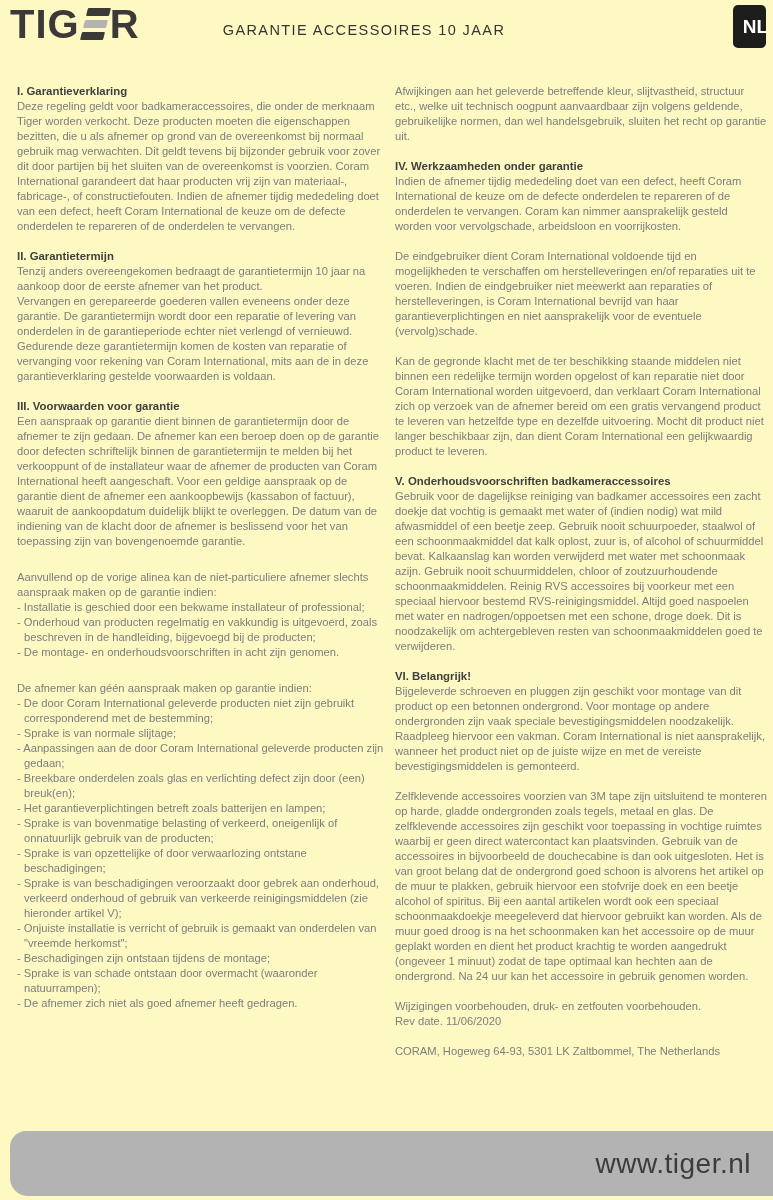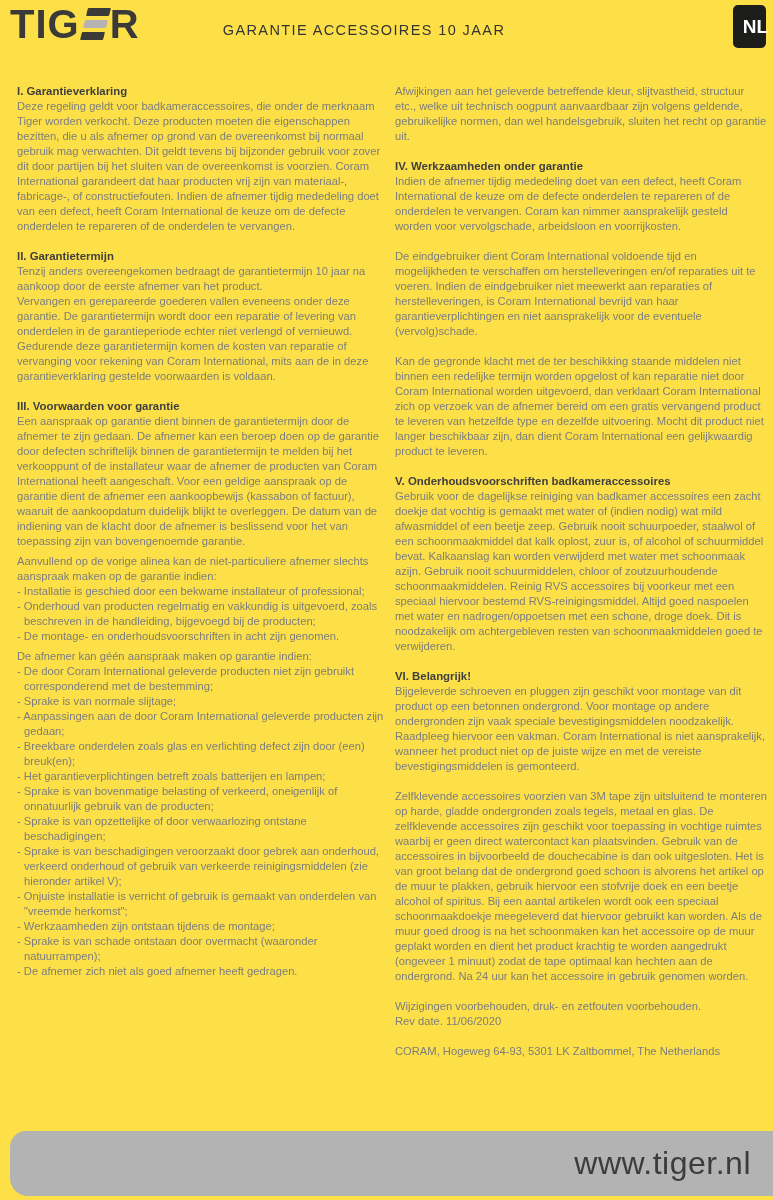--- a/index.html
+++ b/index.html
@@ -1,18 +1,18 @@
 <!DOCTYPE html>
 <html><head>
 <meta charset="utf-8">
 <style>
   * { margin:0; padding:0; box-sizing:border-box; }
   html,body { background:#e9e9e9; }
   .page {
-    position:relative; width:773px; height:1200px; background:#fde047;
+    position:relative; width:773px; height:1200px; background:#fef9c3;
     font-family:"Liberation Sans", sans-serif; overflow:hidden; margin:0 auto;
   }
   
   .logo { position:absolute; left:10px; top:5px; height:38px; display:flex; align-items:center; }
   .logo-text { font-size:40px; font-weight:700; color:#3b3a39; line-height:36px; letter-spacing:1px; }
   .logo-e { display:flex; flex-direction:column; justify-content:center; gap:4px; margin:0 3px 0 4px; transform:skewX(-14deg); }
   .logo-e .bar { width:23px; height:8px; background:#3b3a39; border-radius:1px; }
   .logo-e .bar.mid { background:#b5b4b3; }
   .doc-title {
     position:absolute; left:0; top:22px; width:728px; text-align:center;
@@ -23,30 +23,30 @@
     background:#1d1d1b; border-radius:5px; color:#ffffff;
     font-size:19px; font-weight:700; display:flex; align-items:center; justify-content:center;padding-left:12px;
   }
   
   .col { position:absolute; top:84px; font-size:11.2px; line-height:15px; color:#7d7d7d; }
   .col-left  { left:17px;  width:370px; }
   .col-right { left:395px; width:372px; }
   h3 { font-size:11.4px; font-weight:700; color:#3f3f3f; line-height:15px; }
   .body { white-space:pre-line; }
   section { margin-bottom:15px; }
-  .gap { margin-top:5px; }
+  .gap { margin-top:21px; }
   .li { padding-left:7px; text-indent:-7px; }
   
   .footer-bar {
     position:absolute; left:10px; right:0; top:1131px; height:65px;
     background:#b4b3b3; border-radius:16px 0 0 18px;
     display:flex; align-items:center; justify-content:flex-end;
   }
   .footer-url {
-    font-size:32px; color:#3c3c3c; padding-right:22px; letter-spacing:0.5px;
+    font-size:28px; color:#3c3c3c; padding-right:22px; letter-spacing:0.5px;
     font-family:"Liberation Sans", sans-serif; font-weight:normal;
   }
 </style>
 </head>
 <body>
 
 <div class="page">
 
   <div class="logo">
     <span class="logo-text">TIG</span>
@@ -84,21 +84,21 @@
       <div>
           <div class="li">- De door Coram International geleverde producten niet zijn gebruikt corresponderend met de bestemming;</div>
           <div class="li">- Sprake is van normale slijtage;</div>
           <div class="li">- Aanpassingen aan de door Coram International geleverde producten zijn gedaan;</div>
           <div class="li">- Breekbare onderdelen zoals glas en verlichting defect zijn door (een) breuk(en);</div>
           <div class="li">- Het garantieverplichtingen betreft zoals batterijen en lampen;</div>
           <div class="li">- Sprake is van bovenmatige belasting of verkeerd, oneigenlijk of onnatuurlijk gebruik van de producten;</div>
           <div class="li">- Sprake is van opzettelijke of door verwaarlozing ontstane beschadigingen;</div>
           <div class="li">- Sprake is van beschadigingen veroorzaakt door gebrek aan onderhoud, verkeerd onderhoud of gebruik van verkeerde reinigingsmiddelen (zie hieronder artikel V);</div>
           <div class="li">- Onjuiste installatie is verricht of gebruik is gemaakt van onderdelen van "vreemde herkomst";</div>
-          <div class="li">- Werkzaamheden zijn ontstaan tijdens de montage;</div>
+          <div class="li">- Beschadigingen zijn ontstaan tijdens de montage;</div>
           <div class="li">- Sprake is van schade ontstaan door overmacht (waaronder natuurrampen);</div>
           <div class="li">- De afnemer zich niet als goed afnemer heeft gedragen.</div>
         </div>
     </section>
   </div>
 
   <div class="col col-right">
     <section>
       <div class="body">Afwijkingen aan het geleverde betreffende kleur, slijtvastheid, structuur etc., welke uit technisch oogpunt aanvaardbaar zijn volgens geldende, gebruikelijke normen, dan wel handelsgebruik, sluiten het recht op garantie uit.</div>
     </section>

